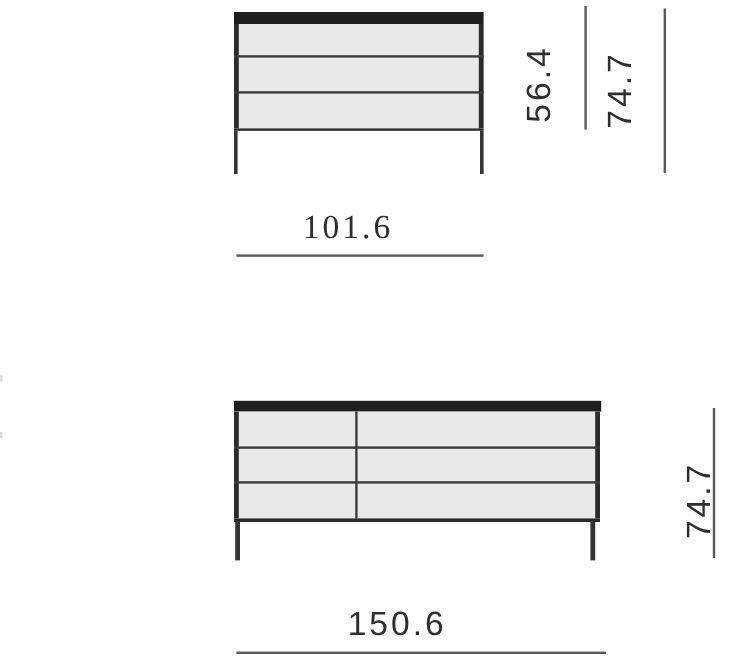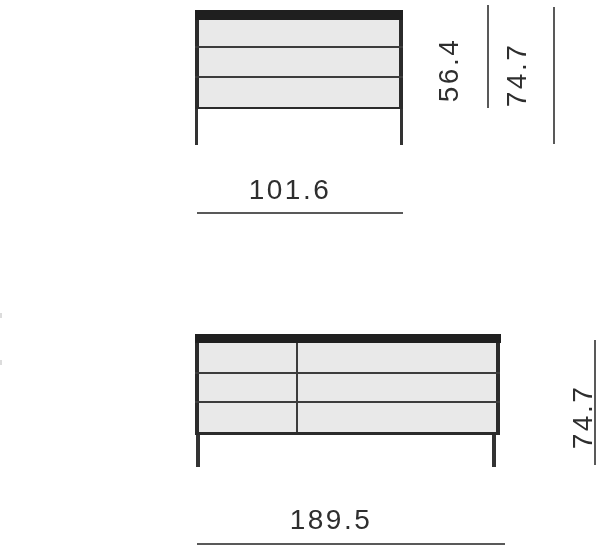--- a/index.html
+++ b/index.html
@@ -63,35 +63,35 @@
   </div>
 
   <div>
     <div class="abs dim-vline" style="left:487px;top:5px;height:103px;"></div>
     <div class="dim-label rot" style="left:449px;top:70px;">56.4</div>
 
     <div class="abs dim-vline" style="left:553px;top:7px;height:137px;"></div>
     <div class="dim-label rot" style="left:517px;top:75px;">74.7</div>
 
     <div class="abs dim-hline" style="left:197px;top:212px;width:206px;"></div>
-    <div class="dim-label" style="left:290px;top:190px;">101.6</div>
+    <div class="dim-label" style="left:290px;top:190px;font-family:Liberation Serif, serif;">101.6</div>
   </div>
 
   <div>
     <div class="abs topbar" style="left:195px;top:334px;width:306px;height:9px;"></div>
     <div class="abs cab-body" style="left:195px;top:343px;width:305px;height:89px;"></div>
     <div class="abs vdiv" style="left:296px;top:343px;height:89px;"></div>
     <div class="abs sep" style="left:195px;top:372px;width:305px;"></div>
     <div class="abs sep" style="left:195px;top:401px;width:305px;"></div>
     <div class="abs rail" style="left:195px;top:432px;width:305px;height:3px;"></div>
     <div class="abs leg" style="left:196px;top:435px;width:4px;height:32px;"></div>
     <div class="abs leg" style="left:492px;top:435px;width:4px;height:32px;"></div>
   </div>
 
   <div>
     <div class="abs dim-vline" style="left:594px;top:340px;height:125px;"></div>
     <div class="dim-label rot" style="left:583px;top:417px;">74.7</div>
 
     <div class="abs dim-hline" style="left:197px;top:543px;width:308px;"></div>
-    <div class="dim-label" style="left:331px;top:520px;">189.5</div>
+    <div class="dim-label" style="left:331px;top:520px;">150.6</div>
   </div>
 
 </div>
 
 </body></html>

